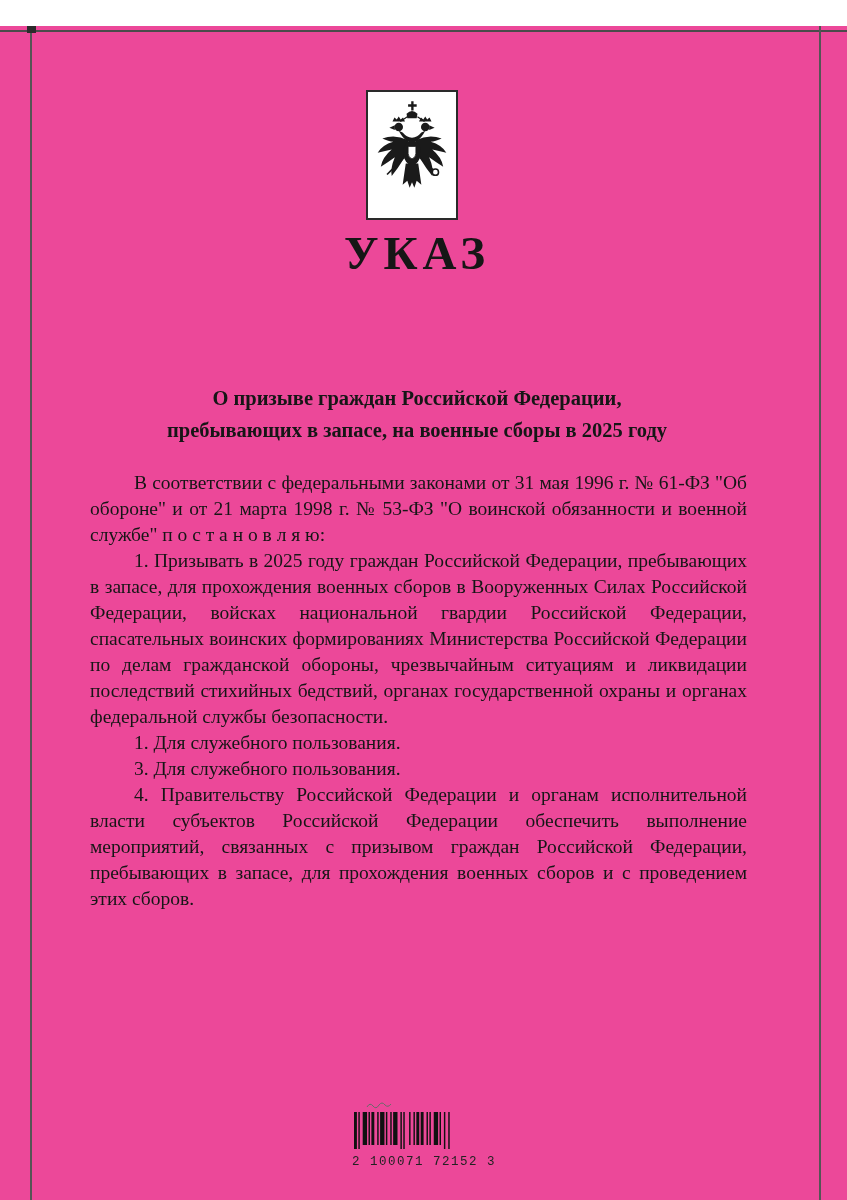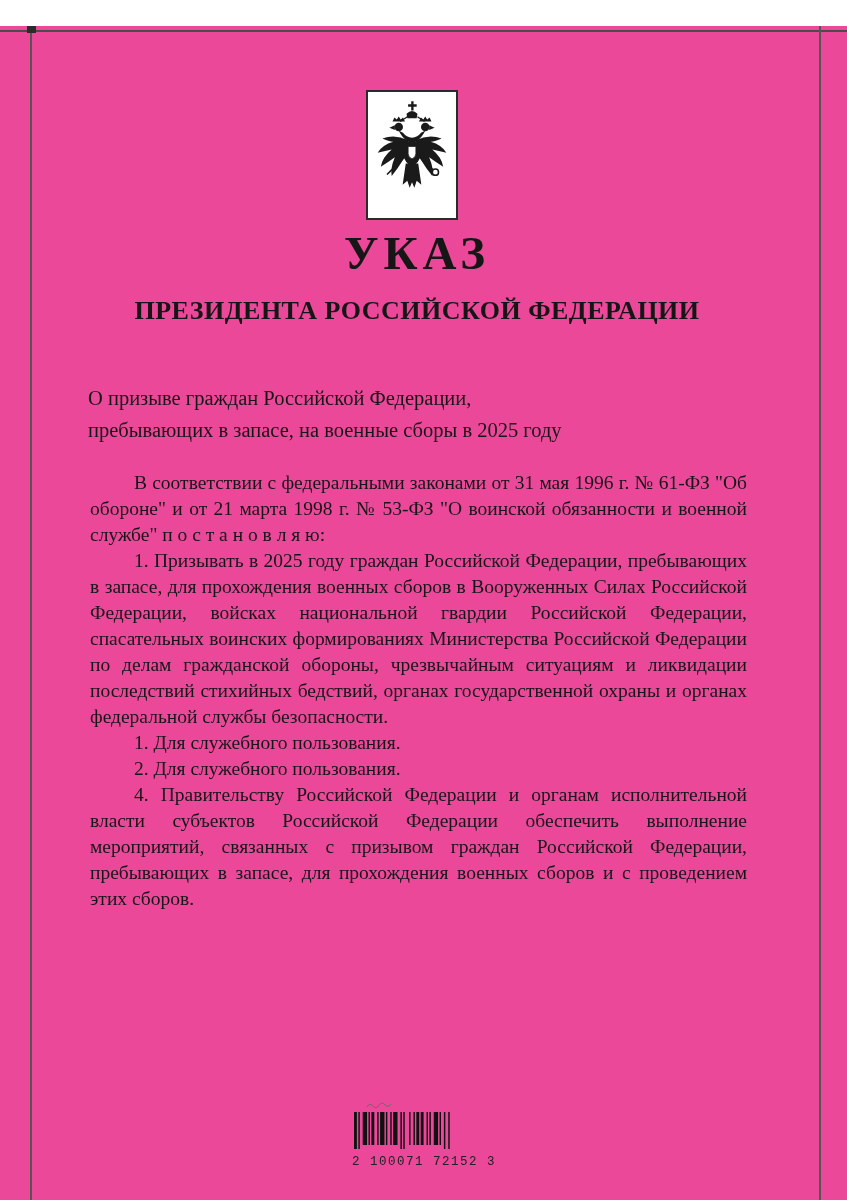--- a/index.html
+++ b/index.html
@@ -27,22 +27,22 @@
   
   .title{
     position:absolute;top:200px;left:88px;width:658px;text-align:center;
     font-size:47px;font-weight:bold;letter-spacing:5px;
   }
   .issuer{
     position:absolute;top:270px;left:88px;width:658px;text-align:center;
     font-size:26px;font-weight:bold;letter-spacing:0.5px;
   }
   .subject{
-    position:absolute;top:356px;left:88px;width:658px;
-    font-size:20.5px;font-weight:normal;line-height:32px;
+    position:absolute;top:356px;left:88px;width:658px;text-align:center;
+    font-size:20.5px;font-weight:bold;line-height:32px;
   }
 
   
   .body-text{
     position:absolute;top:444px;left:90px;width:657px;
     font-size:19.5px;line-height:26px;text-align:justify;
   }
   .body-text p{margin:0;text-indent:44px;}
 
   
@@ -94,31 +94,30 @@
         <path d="M40 73 L18 95" stroke-width="2.2" fill="none"></path>
         <path d="M60 73 L77 89" stroke-width="2.2" fill="none"></path>
         <circle cx="80" cy="92" r="4" fill="none" stroke-width="2"></circle>
 
         <path d="M42 81 L38 108 L44 103 L47 112 L50 105 L53 112 L56 103 L62 108 L58 81 Z" stroke="none"></path>
       </g>
     </svg>
   </div>
 
   <div class="title">УКАЗ</div>
-  <div class="issuer">ПРЕЗИДЕНТА РОССИЙСКОЙ ФЕДЕРАЦИИ</div>
   <div class="subject">
     <div>О призыве граждан Российской Федерации,</div>
     <div>пребывающих в запасе, на военные сборы в 2025 году</div>
   </div>
 
   <div class="body-text">
     <p>В соответствии с федеральными законами от 31 мая 1996 г. № 61-ФЗ "Об обороне" и от 21 марта 1998 г. № 53-ФЗ "О воинской обязанности и военной службе" п о с т а н о в л я ю:</p>
     <p>1. Призывать в 2025 году граждан Российской Федерации, пребывающих в запасе, для прохождения военных сборов в Вооруженных Силах Российской Федерации, войсках национальной гвардии Российской Федерации, спасательных воинских формированиях Министерства Российской Федерации по делам гражданской обороны, чрезвычайным ситуациям и ликвидации последствий стихийных бедствий, органах государственной охраны и органах федеральной службы безопасности.</p>
     <p>1. Для служебного пользования.</p>
-    <p>2. Для служебного пользования.</p>
+    <p>3. Для служебного пользования.</p>
     <p>4. Правительству Российской Федерации и органам исполнительной власти субъектов Российской Федерации обеспечить выполнение мероприятий, связанных с призывом граждан Российской Федерации, пребывающих в запасе, для прохождения военных сборов и с проведением этих сборов.</p>
   </div>
 
   <svg class="scan-artifact" width="30" height="10" viewBox="0 0 30 10" aria-hidden="true">
     <path d="M1 7 q3 -5 6 -1 q3 4 6 -1 q3 -4 6 0 q3 3 6 -1" fill="none" stroke="#6a6a6a" stroke-width="1"></path>
   </svg>
 
   <div class="barcode-wrap">
     <svg id="barcode-bars" width="124" height="38" viewBox="0 0 124 38" aria-hidden="true">
         <rect x="2.00" y="0" width="2.90" height="37" fill="#111"></rect>

